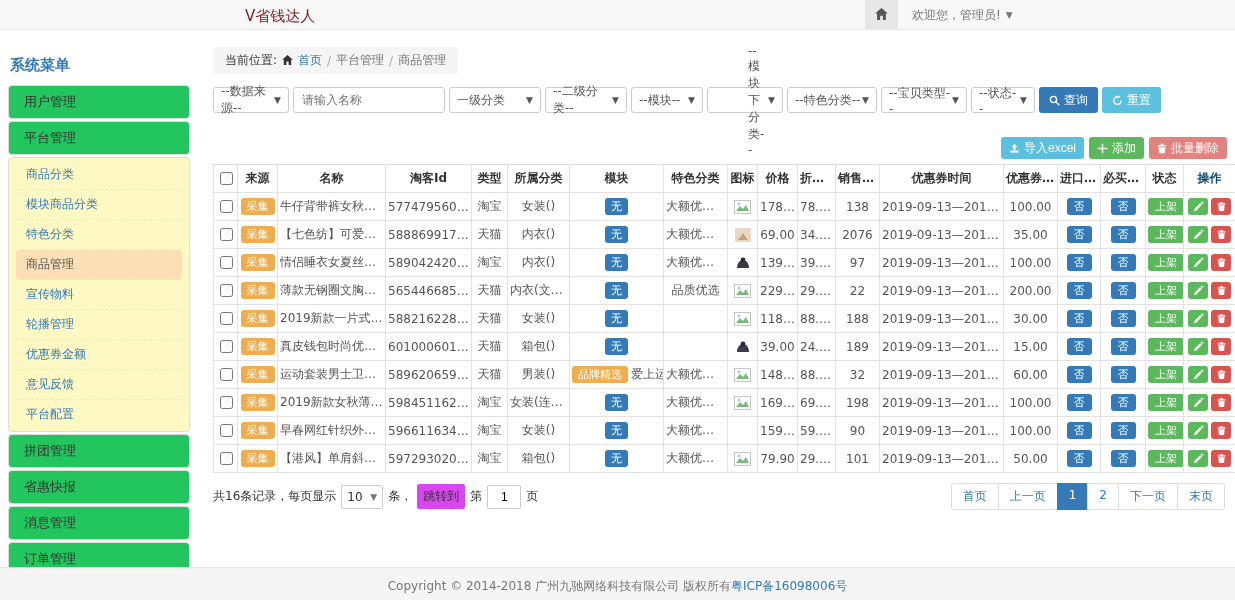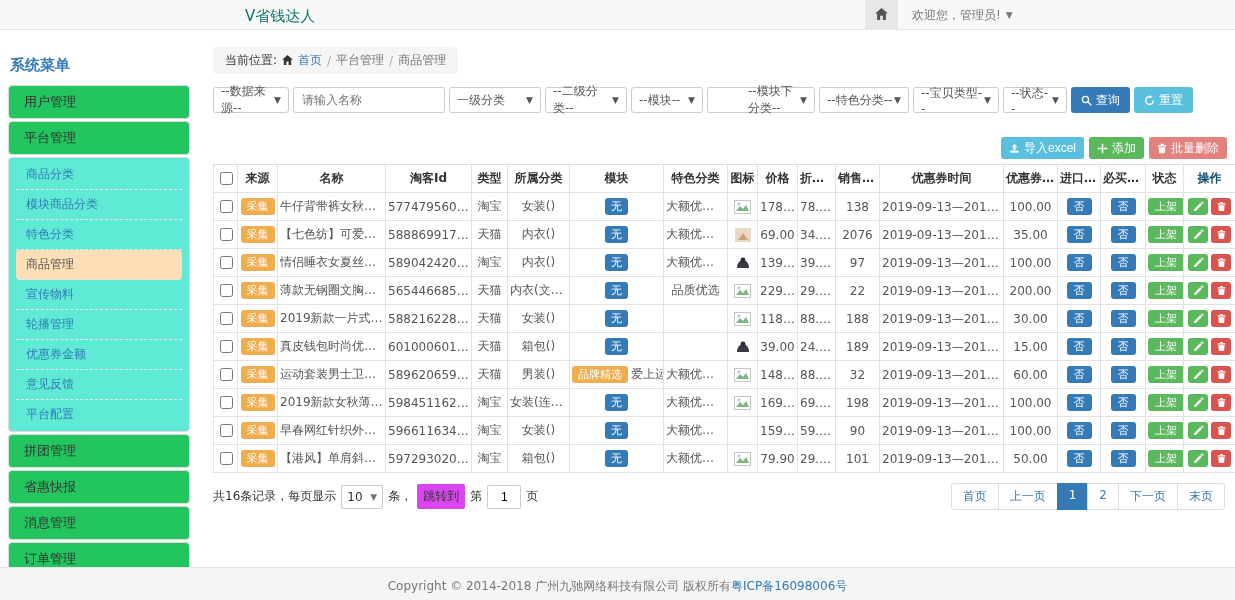--- a/index.html
+++ b/index.html
@@ -4,30 +4,30 @@
 <style>
   * { box-sizing: border-box; }
   html,body { margin:0; padding:0; }
   body {
     width:1235px; height:600px; position:relative; overflow:hidden;
     background:#fff; color:#333;
     font-family:"DejaVu Sans","Liberation Sans",sans-serif; font-size:12px;
   }
   
   .navbar { position:absolute; top:0; left:0; right:0; height:30px; background:#f8f8f8; border-bottom:1px solid #e7e7e7; z-index:6; }
-  .brand { position:absolute; left:245px; top:7px; font-size:15px; color:#0f766e; }
+  .brand { position:absolute; left:245px; top:7px; font-size:15px; color:#7f1d1d; }
   .nav-right { position:absolute; left:865px; top:0; height:30px; display:flex; align-items:center; }
   .home-box { width:33px; height:30px; background:#e7e7e7; display:flex; align-items:center; justify-content:center; color:#555; cursor:pointer; }
   .welcome { margin-left:14px; color:#777; cursor:pointer; display:flex; align-items:center; gap:5px; }
   .caret { font-size:9px; color:#777; }
   
   .sidebar { position:absolute; left:8px; top:50px; width:182px; z-index:1; }
   .side-title { color:#337ab7; font-size:15px; font-weight:bold; margin:6px 0 10px 2px; }
   .group { background:#22c55e; border:1px solid #ddd; border-radius:4px; padding:7px 15px; margin-bottom:2px; font-size:13px; color:#333; cursor:pointer; }
-  .submenu { background:#5eead4; border:1px solid #ddd; border-radius:4px; margin-bottom:2px; padding:2px 7px; }
+  .submenu { background:#fef9c3; border:1px solid #ddd; border-radius:4px; margin-bottom:2px; padding:2px 7px; }
   .sub { color:#337ab7; padding:6px 10px; border-bottom:1px dashed #e8e8e8; cursor:pointer; }
   .sub:last-child { border-bottom:none; }
   .sub.active { background:#fcdfb6; border-radius:4px; color:#555; }
   
   .main { position:absolute; left:213px; top:47px; width:1014px; }
   .breadcrumb { display:inline-flex; align-items:center; gap:5px; background:#f5f5f5; border-radius:4px; padding:5px 12px; color:#777; }
   .breadcrumb .loc { color:#333; }
   .breadcrumb .link { color:#337ab7; cursor:pointer; }
   .crumb-sep { color:#aaa; }
   .filters { display:flex; align-items:flex-start; gap:4px; margin-top:13px; }
@@ -138,21 +138,21 @@
           <span class="caret">▼</span>
         </span><input class="txt" placeholder="请输入名称" style="width: 152px;"><span class="sel" style="width: 92px;">
           <span>一级分类</span>
           <span class="caret">▼</span>
         </span><span class="sel" style="width: 82px;">
           <span>--二级分类--</span>
           <span class="caret">▼</span>
         </span><span class="sel" style="width: 72px;">
           <span>--模块--</span>
           <span class="caret">▼</span>
-        </span><span class="sel" style="width: 108px; padding-left: 40px;">
+        </span><span class="sel" style="width: 76px; padding-left: 40px;">
           <span>--模块下分类--</span>
           <span class="caret">▼</span>
         </span><span class="sel" style="width: 90px;">
           <span>--特色分类--</span>
           <span class="caret">▼</span>
         </span><span class="sel" style="width: 86px;">
           <span>--宝贝类型--</span>
           <span class="caret">▼</span>
         </span><span class="sel" style="width: 64px;">
           <span>--状态--</span>

